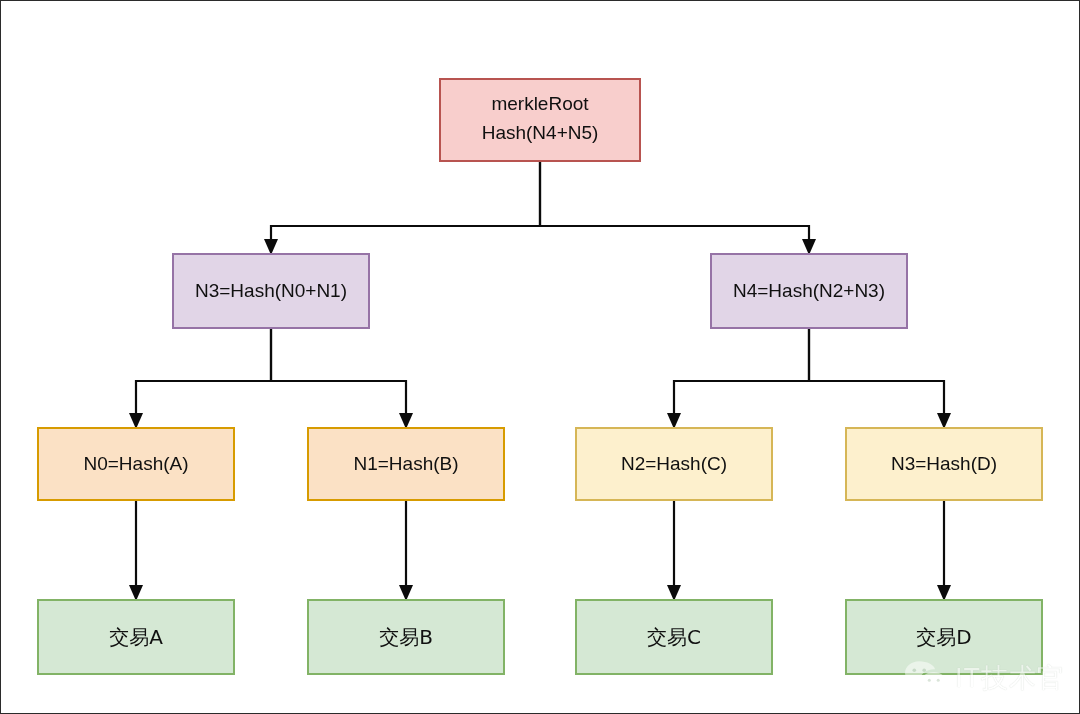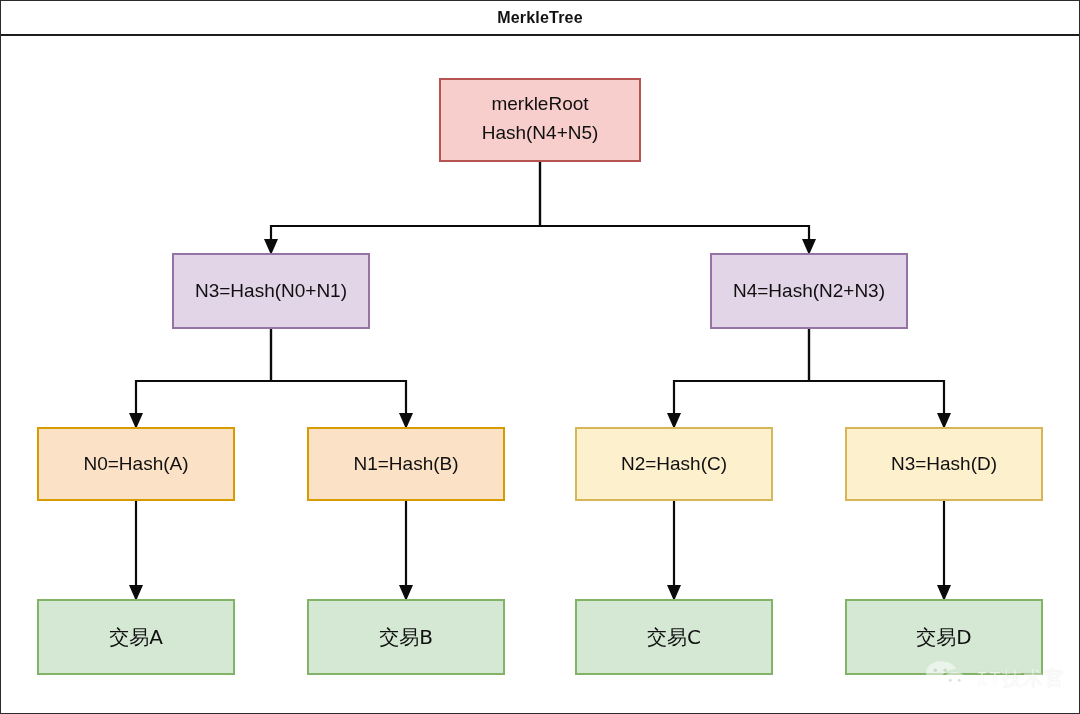--- a/index.html
+++ b/index.html
@@ -66,37 +66,34 @@
     right: 14px;
     bottom: 16px;
     display: flex;
     align-items: center;
     gap: 8px;
     opacity: 0.55;
     pointer-events: none;
     user-select: none;
   }
   #watermark .wm-text {
-    font-family: Liberation Mono, monospace;
-    font-size: 20px;
+    font-family: Liberation Sans, sans-serif;
+    font-size: 27px;
     color: #ffffff;
     text-shadow: 0 0 1px rgba(120,140,120,0.65);
     letter-spacing: 1px;
     white-space: nowrap;
   }
   #watermark .wm-logo { display: block; }
 </style>
 </head>
 <body>
 
 <div id="app">
 
-  <div id="titlebar">
-    <span class="title-text">MerkleTree</span>
-  </div>
 
   <div id="canvas">
     <svg width="1078" height="677" viewBox="0 0 1078 677" xmlns="http://www.w3.org/2000/svg">
 
       <g>
 
         <path class="edge-line" d="M 539 125 L 539 190 L 270 190 L 270 205"></path>
         <polygon class="arrow-head" points="270,219 263,203 277,203"></polygon>
 
         <path class="edge-line" d="M 539 125 L 539 190 L 808 190 L 808 205"></path>

